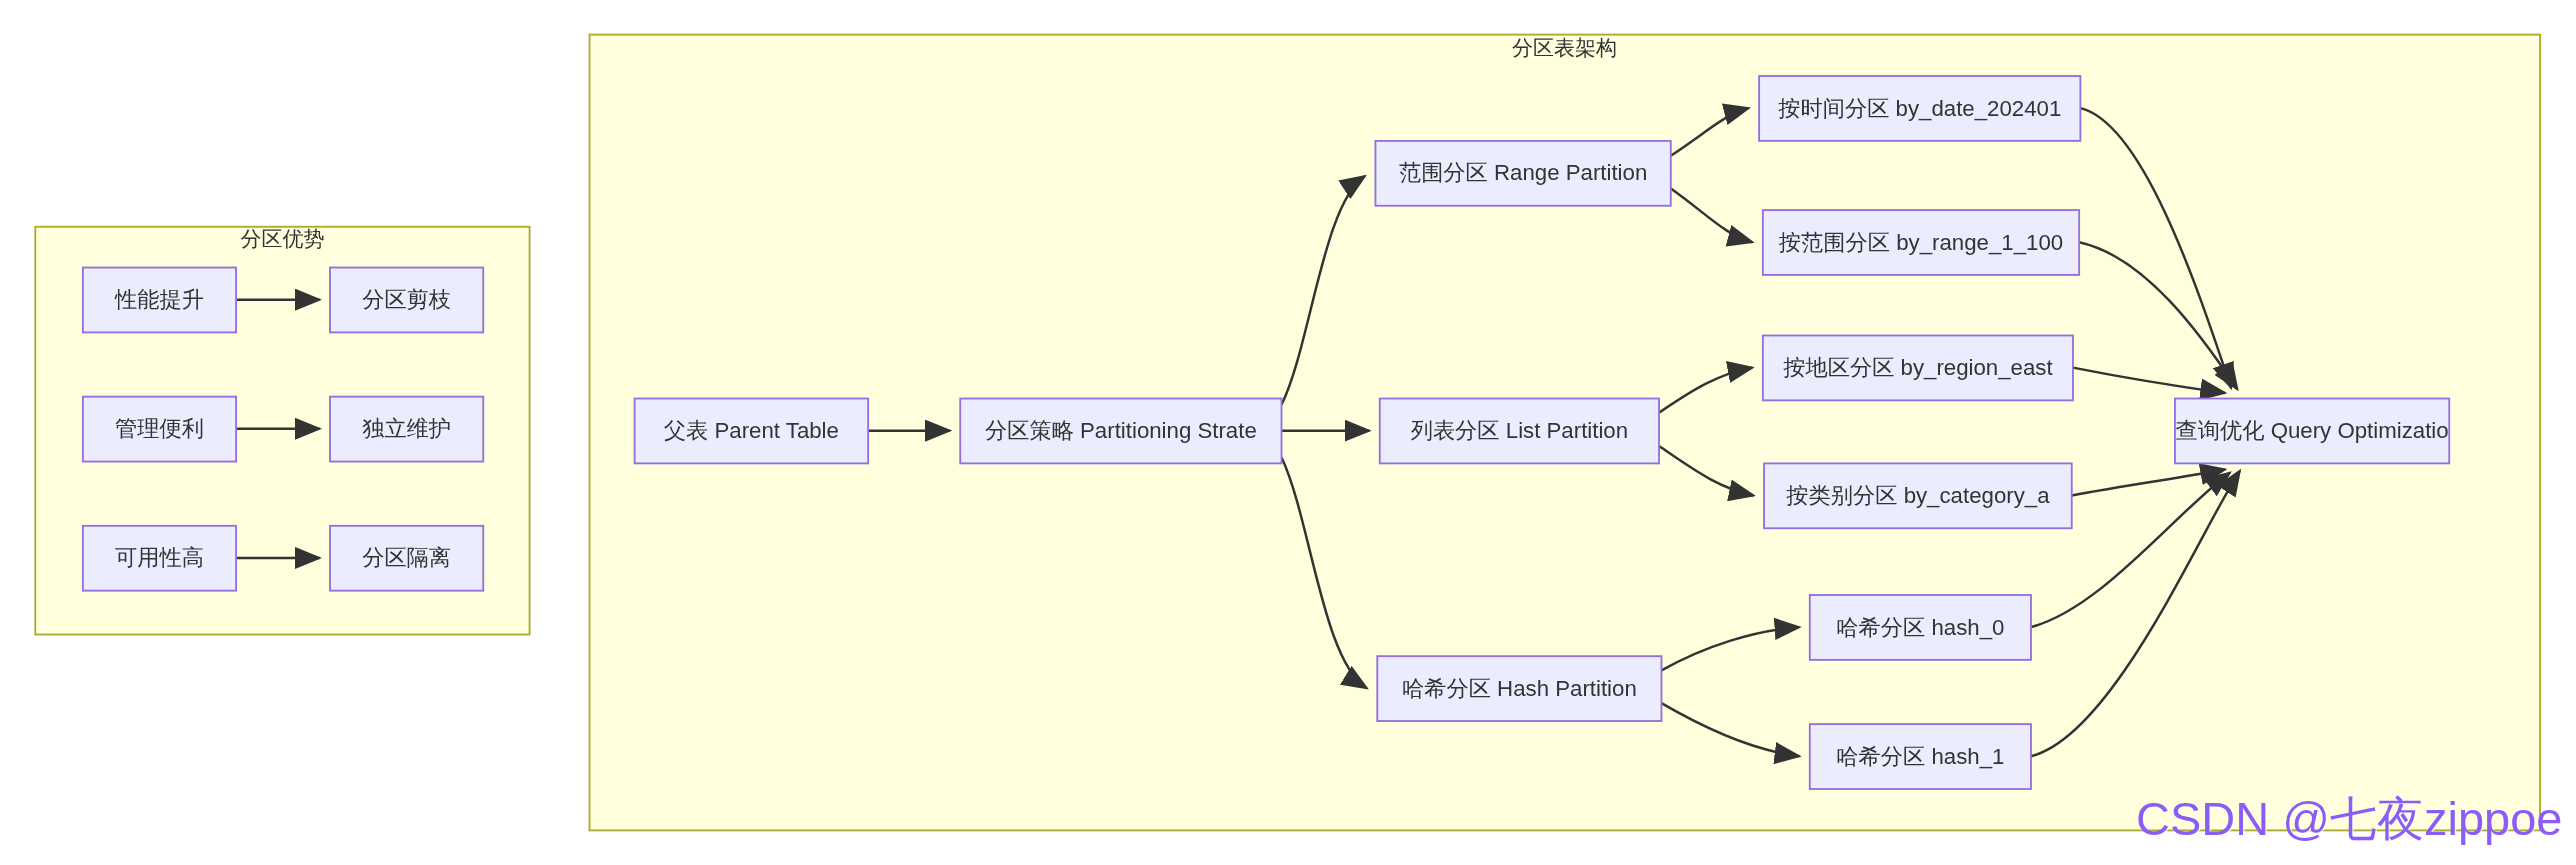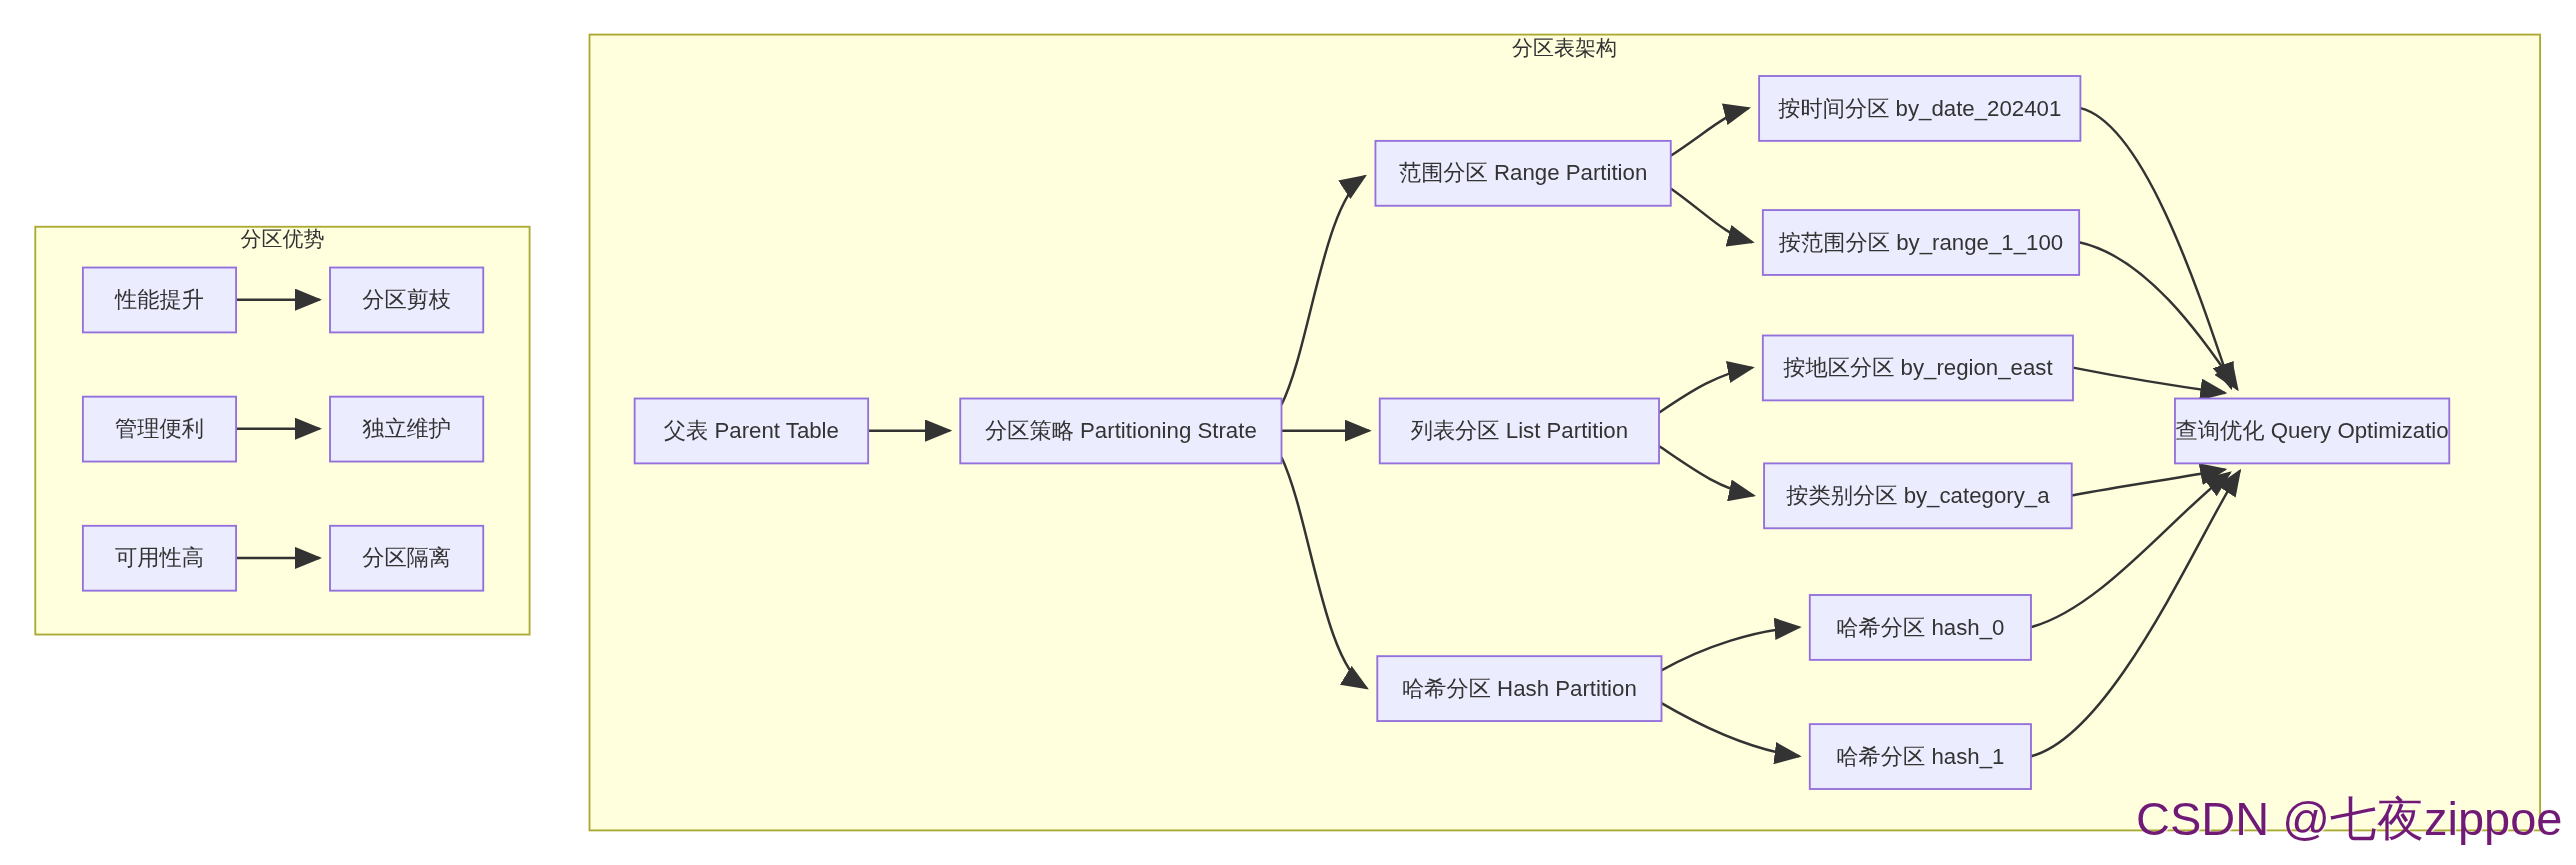--- a/index.html
+++ b/index.html
@@ -48,21 +48,21 @@
   }
   .edge-path {
     fill: none;
     stroke: #333333;
     stroke-width: 4;
   }
   .watermark {
     position: absolute;
     font-family: "Liberation Sans", "DejaVu Sans", sans-serif;
     font-size: 47px;
-    color: #701a75;
+    color: #8b5cf6;
     text-shadow: 1.2px 1.2px 1.2px rgba(255,255,255,0.85);
     white-space: nowrap;
     pointer-events: none;
     user-select: none;
   }
 </style>
 </head>
 <body>
 
 <div id="stage">

